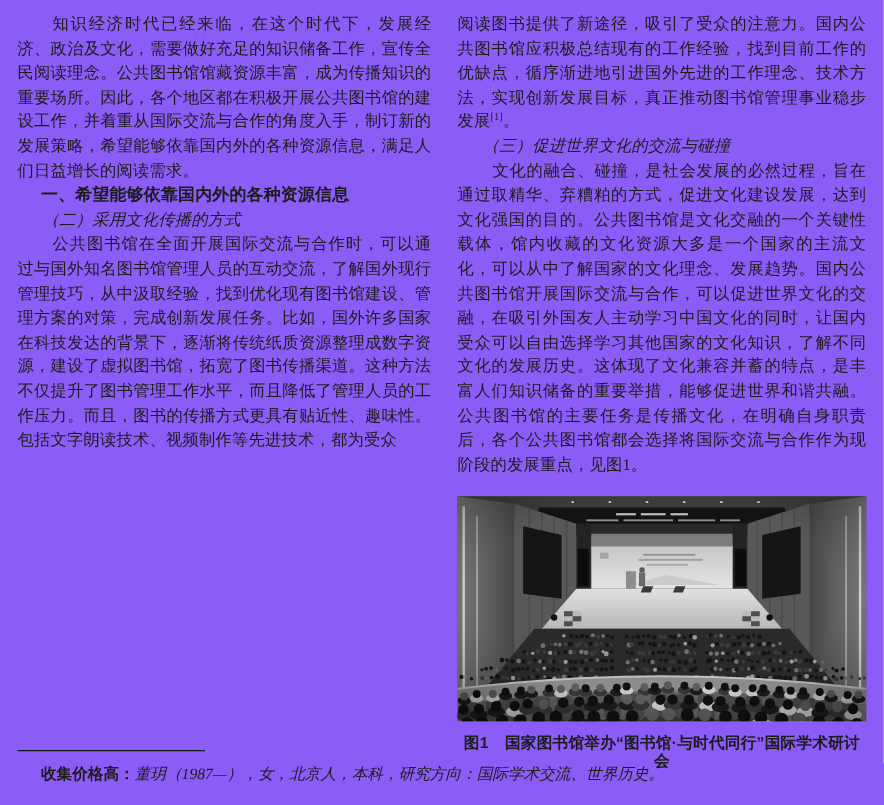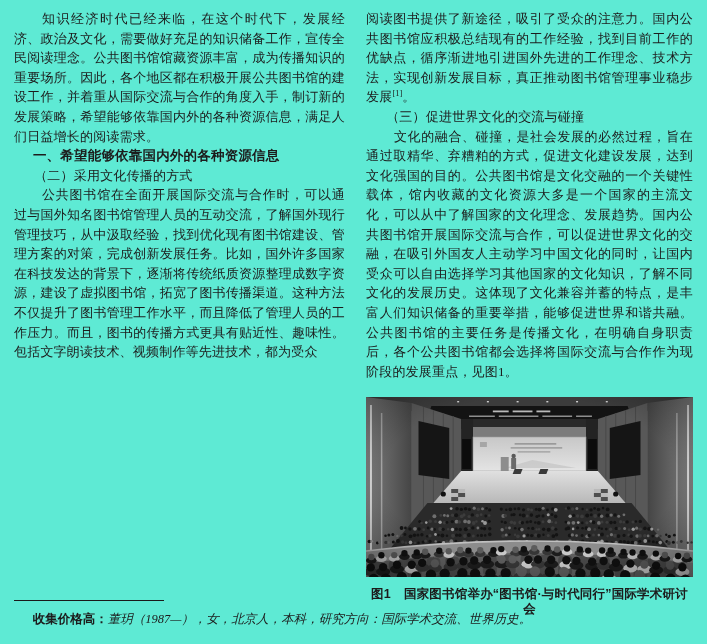--- a/index.html
+++ b/index.html
@@ -4,42 +4,42 @@
 <style>
   html,body { margin:0; padding:0; }
   body {
     width:707px; height:644px;
     background:#ffffff;
     font-family:"Liberation Serif","DejaVu Serif",serif;
     color:#1c1c1c;
     position:relative;
     overflow:hidden;
   }
-  .page { position:absolute; inset:0; background:#5eead4; }
+  .page { position:absolute; inset:0; background:#8b5cf6; }
 
   .col {
     position:absolute; top:9px;
     font-size:13px; line-height:19.6px;
     text-align:justify; text-justify:inter-ideograph;
     letter-spacing:0.2px;
   }
   .col-left  { left:14px;  width:331px; }
   .col-right { left:366px; width:327px; }
 
   .col p { margin:0; text-indent:2.15em; }
   p.cont { text-indent:0; }
 
   .section-heading {
     margin:0; font-size:13.5px; line-height:19.6px;
     font-family:"Liberation Sans","DejaVu Sans",sans-serif;
     font-weight:700; text-indent:1.4em; text-align:left;
   }
   .sub-heading {
     margin:0; font-size:13px; line-height:19.6px;
-    text-indent:1.55em; text-align:left;
+    font-style:italic; text-indent:1.55em; text-align:left;
     font-weight:500;
   }
   sup.ref { font-size:8.5px; line-height:0; vertical-align:5px; letter-spacing:0; }
 
   figure { margin:16px 0 0 0; padding:0; }
   .photo-frame { width:327px; height:180px; display:block; background:#555; }
   figcaption {
     margin-top:10px; text-align:center;
     font-family:"Liberation Sans","DejaVu Sans",sans-serif;
     font-weight:700; font-size:12.5px; line-height:15px;

